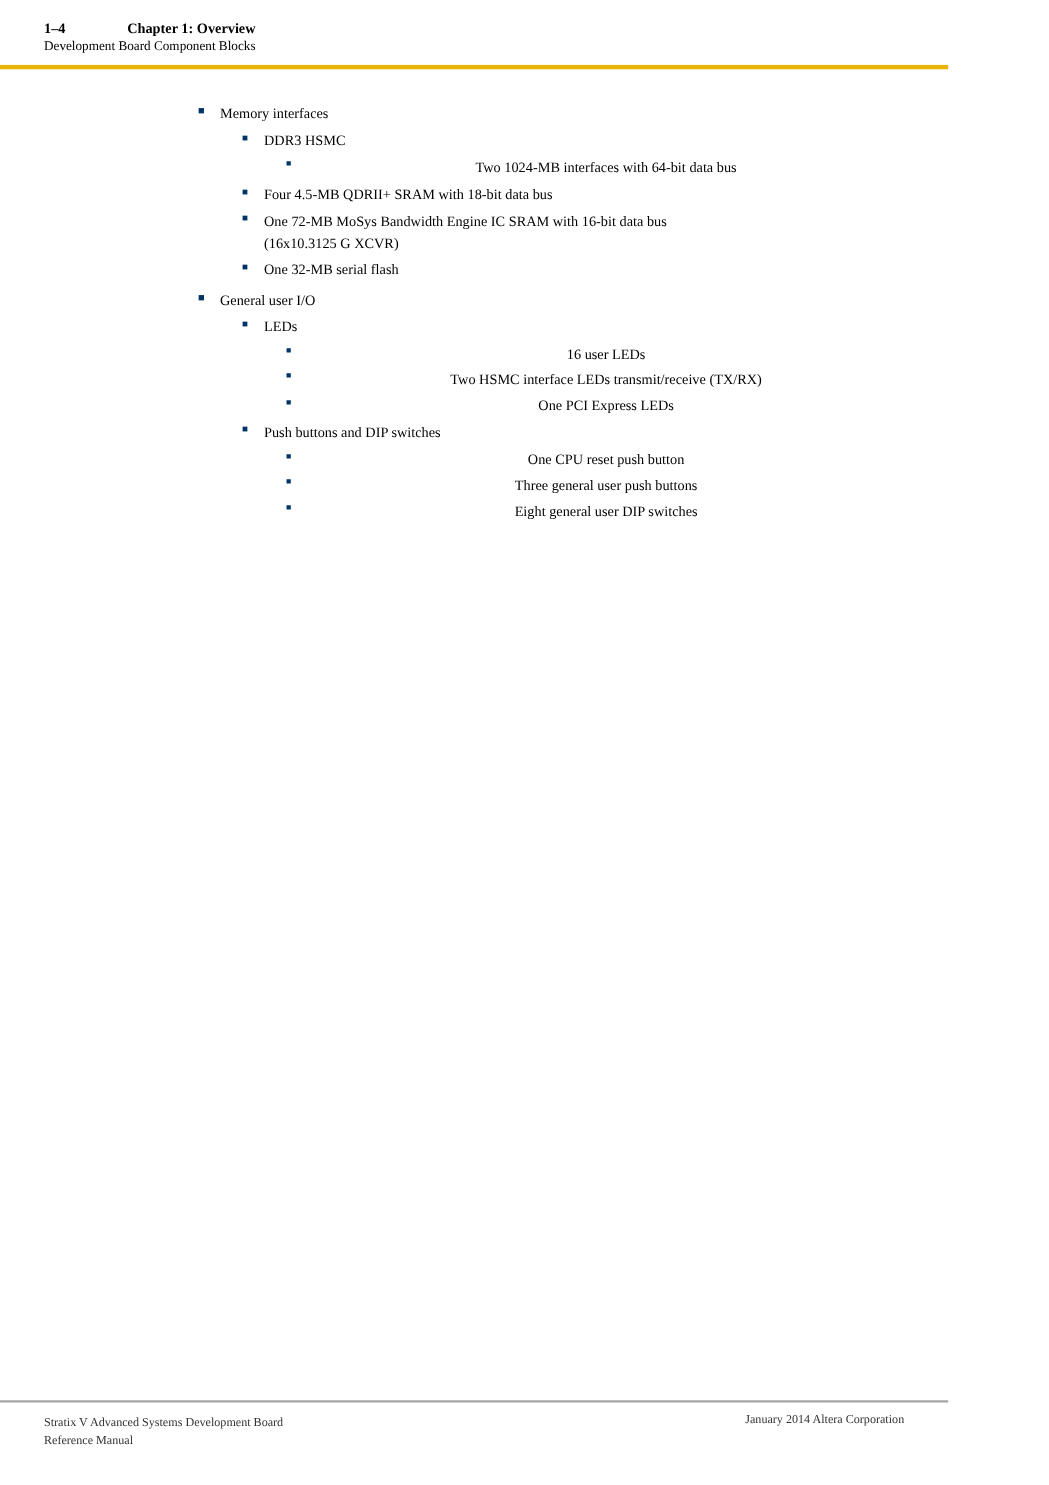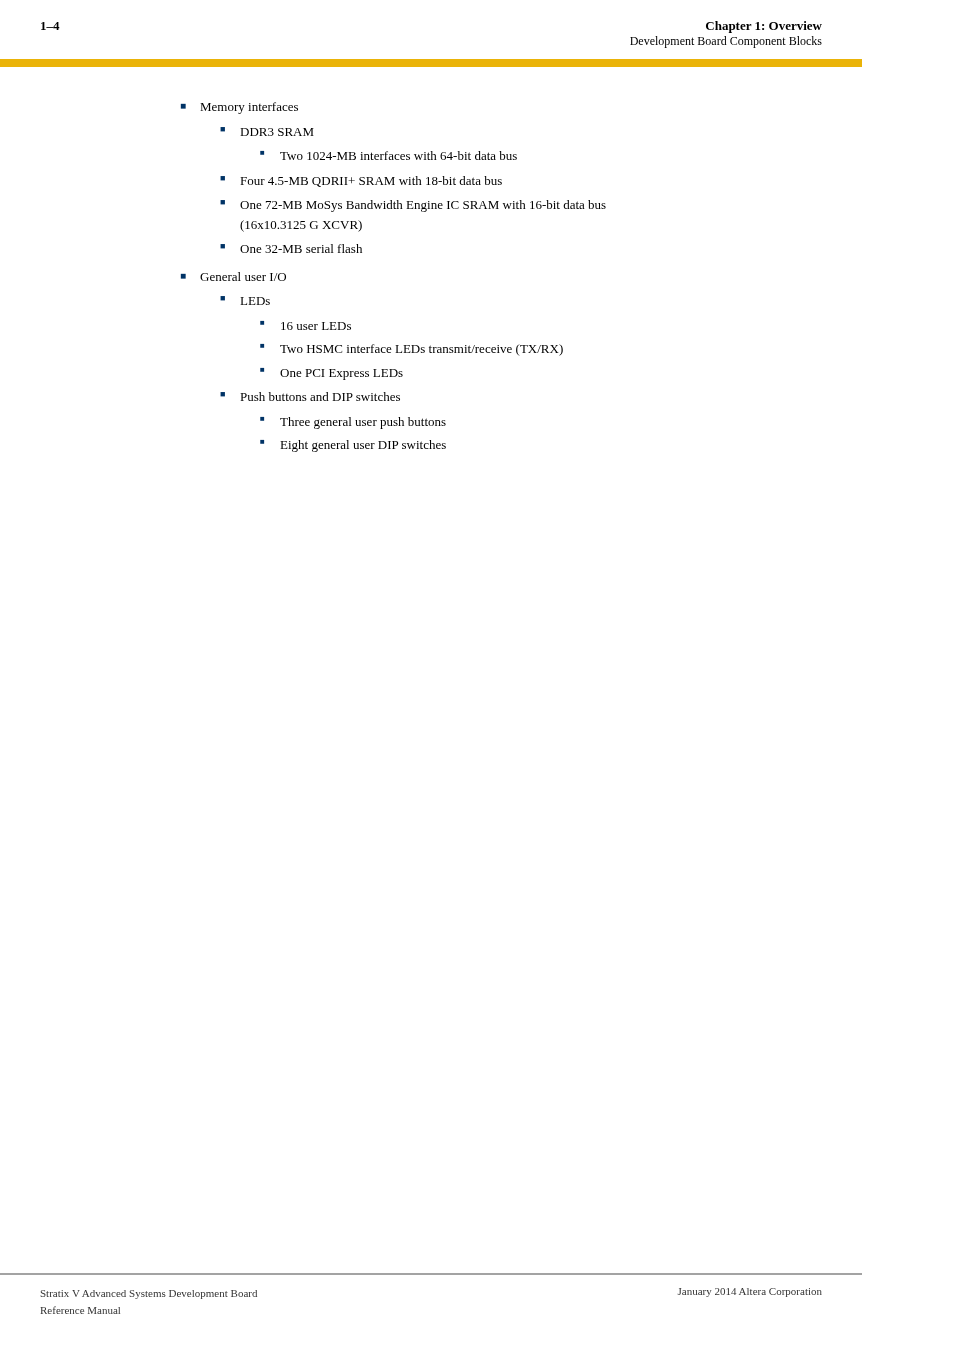--- a/index.html
+++ b/index.html
@@ -21,24 +21,24 @@
     .page-container {
       width: 862px;
       min-height: 1350px;
       padding: 0;
       position: relative;
     }
 
     
     .header {
       display: flex;
-      justify-content: flex-end;
+      justify-content: flex-start;
       align-items: flex-start;
       padding: 18px 40px 10px 40px;
-      border-bottom: 8px solid #eab308;
+      border-bottom: 4px solid #eab308;
       margin-bottom: 0;
     }
 
     .header-left {
       font-weight: bold;
       font-size: 13px;
       color: #000;
     }
 
     .header-right {
@@ -106,20 +106,21 @@
       left: 0;
       top: 1px;
       color: #003366;
       font-size: 9px;
     }
 
     
     .level3 {
       margin-left: 20px;
       margin-top: 5px;
+      text-align: center;
     }
 
     .level3 > li {
       padding-left: 20px;
       margin-bottom: 4px;
     }
 
     .level3 > li::before {
       content: '■';
       position: absolute;
@@ -181,21 +182,21 @@
   </div>
 
   <div class="content">
     <ul class="bullet-list level1">
 
       <li>
         <span class="item-text">Memory interfaces</span>
         <ul class="bullet-list level2">
 
           <li>
-            <span class="item-text">DDR3 SRAM</span>
+            <span class="item-text">DDR3 HSMC</span>
             <ul class="bullet-list level3">
               <li>
                 <span class="item-text">Two 1024-MB interfaces with 64-bit data bus</span>
               </li>
             </ul>
           </li>
 
           <li>
             <span class="item-text">Four 4.5-MB QDRII+ SRAM with 18-bit data bus</span>
           </li>
@@ -226,20 +227,23 @@
               </li>
               <li>
                 <span class="item-text">One PCI Express LEDs</span>
               </li>
             </ul>
           </li>
 
           <li>
             <span class="item-text">Push buttons and DIP switches</span>
             <ul class="bullet-list level3">
+              <li>
+                <span class="item-text">One CPU reset push button</span>
+              </li>
               <li>
                 <span class="item-text">Three general user push buttons</span>
               </li>
               <li>
                 <span class="item-text">Eight general user DIP switches</span>
               </li>
             </ul>
           </li>
 
         </ul>

